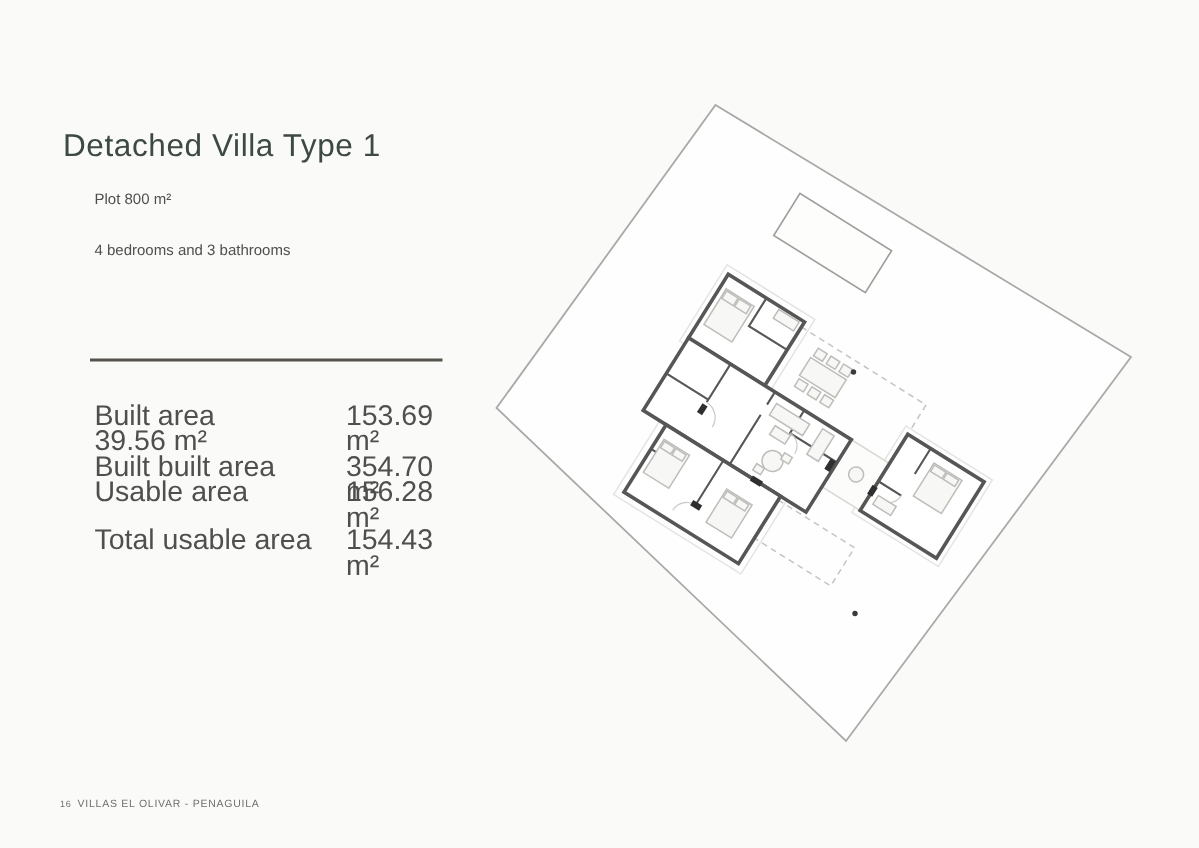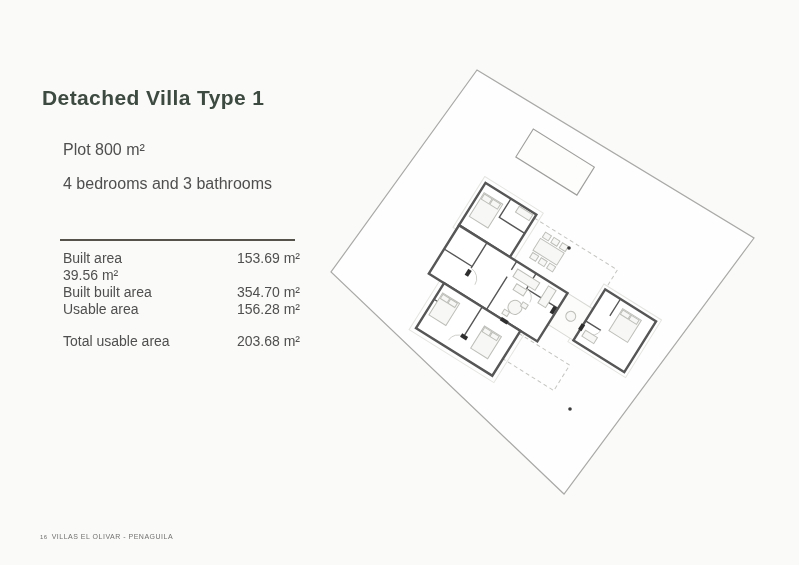--- a/index.html
+++ b/index.html
@@ -14,35 +14,35 @@
   *{margin:0;padding:0;box-sizing:border-box}
   html,body{width:799px;height:565px;overflow:hidden}
   body{
     background:var(--page-bg);
     font-family:"Liberation Sans",sans-serif;
     color:var(--body-text);
     position:relative;
   }
   .page-title{
     position:absolute;left:42px;top:86px;
-    font-size:21px;font-weight:700;letter-spacing:.4px;
+    font-size:21px;font-weight:400;letter-spacing:.4px;
     color:var(--title-text);
   }
   .specs{
-    position:absolute;left:63px;top:143px;
-    font-size:16px;line-height:13px;
+    position:absolute;left:63px;top:127px;
+    font-size:10px;line-height:13px;
   }
   .specs p{margin-bottom:21px}
   .divider{
     position:absolute;left:60px;top:239px;
     width:235px;height:2px;background:var(--divider);
   }
   .area-table{
-    position:absolute;left:63px;top:250px;width:250px;
-    font-size:14px;
+    position:absolute;left:63px;top:269px;width:250px;
+    font-size:19px;
   }
   .area-row{display:flex;height:17px;line-height:17px}
   .area-row .lbl{width:174px}
   .area-row.total{margin-top:15px}
   .footer{
     position:absolute;left:40px;top:533px;
     font-size:7px;letter-spacing:.5px;color:#707070;
   }
   .footer .pagenum{margin-right:4px;font-size:6px}
   .plan-svg{position:absolute;left:0;top:0;width:799px;height:565px}
@@ -175,19 +175,19 @@
   <div class="area-row">
     <span class="lbl">Built built area</span>
     <span class="val">354.70 m²</span>
   </div>
   <div class="area-row">
     <span class="lbl">Usable area</span>
     <span class="val">156.28 m²</span>
   </div>
   <div class="area-row total">
     <span class="lbl">Total usable area</span>
-    <span class="val">203.68 m²</span>
+    <span class="val">154.43 m²</span>
   </div>
 </div>
 
 <div class="footer">
   <span class="pagenum">16</span><span>VILLAS EL OLIVAR - PENAGUILA</span>
 </div>
 
 </body></html>

